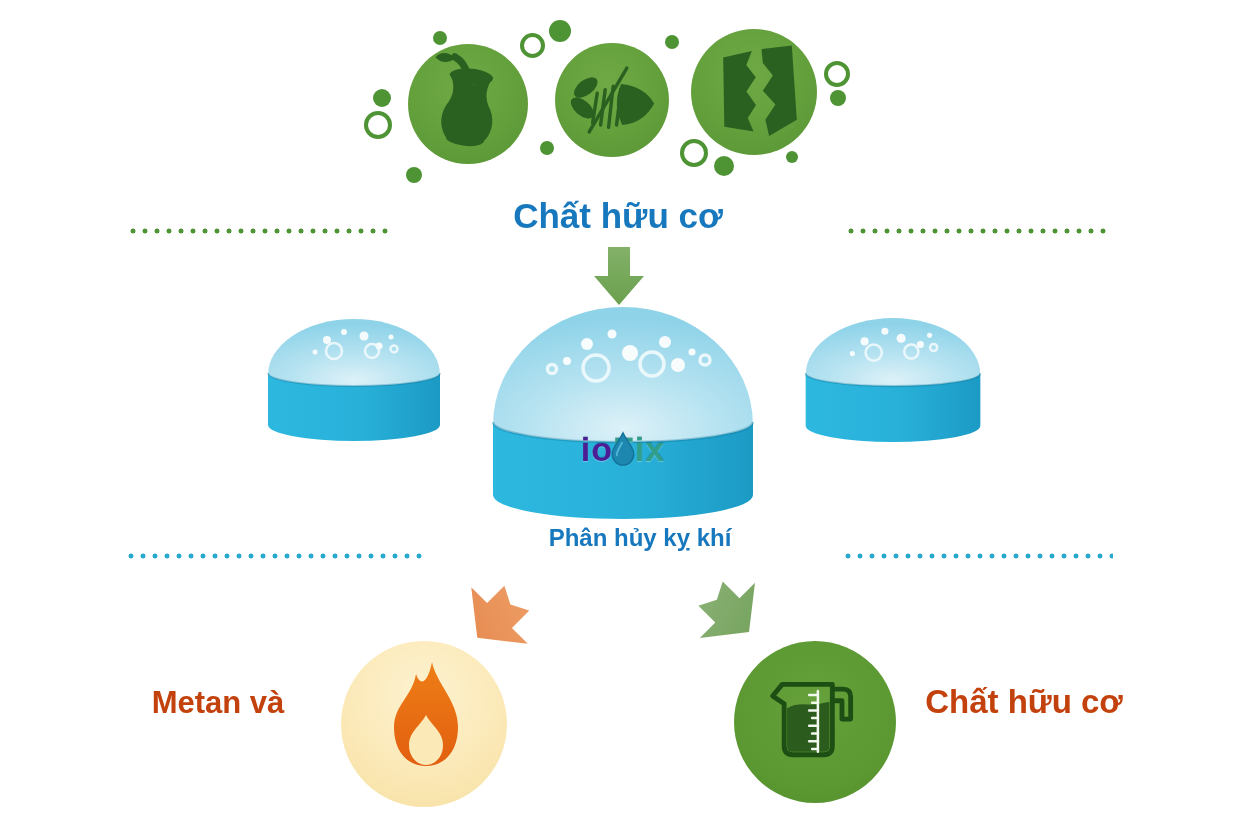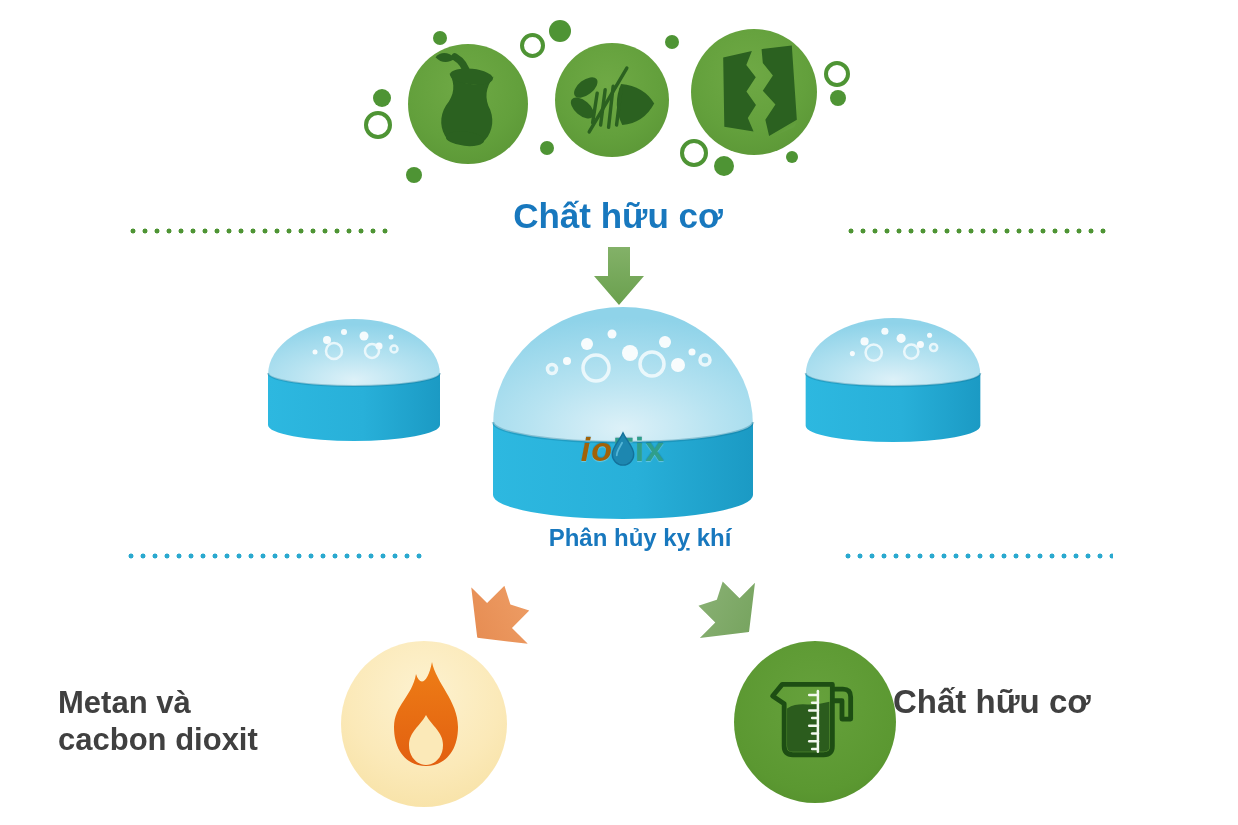--- a/index.html
+++ b/index.html
@@ -4,21 +4,21 @@
 <style>
   html,body{margin:0;padding:0;background:#e8e8e8;}
   #canvas{
     position:relative;width:1238px;height:825px;background:#ffffff;
     overflow:hidden;font-family:"Liberation Sans",sans-serif;
   }
   
   .heading{position:absolute;color:#1878be;font-weight:700;text-align:center;letter-spacing:0;}
   #title-top{left:443px;top:196px;width:350px;font-size:35px;}
   #title-mid{left:430px;top:524px;width:420px;font-size:24px;}
-  .out-label{position:absolute;color:#404040;font-weight:700;font-size:31px;line-height:37px;}
+  .out-label{position:absolute;color:#c2410c;font-weight:700;text-align:center;font-size:31px;line-height:37px;}
   #label-left{left:58px;top:684px;width:320px;}
   #label-right{left:893px;top:683px;width:262px;font-size:33px;line-height:38px;}
 
   
   .dotline{position:absolute;height:6px;background-repeat:repeat-x;background-size:12px 6px;}
   .dotline.green{background-image:radial-gradient(circle at 3px 3px,#4e9434 0 2.3px,transparent 2.7px);}
   .dotline.blue{background-image:radial-gradient(circle at 3px 3px,#2aa9cf 0 2.3px,transparent 2.7px);}
 
   
   .waste-circle{position:absolute;border-radius:50%;
@@ -38,21 +38,21 @@
   .arrow-green2{left:686px;top:574px;width:78px;height:68px;transform:rotate(-45deg);
     background:linear-gradient(160deg,#8db378 0%,#74a25c 100%);}
 
   
   .tank{position:absolute;}
   .tank svg{position:absolute;inset:0;width:100%;height:100%;overflow:visible;}
   .tank-logo{position:absolute;left:50%;top:59%;transform:translateX(-50%);
     display:flex;align-items:flex-end;gap:1px;}
   .tank-logo .logo-text{font-weight:700;font-size:34px;line-height:34px;letter-spacing:1px;
     text-shadow:0 1px 1px rgba(255,255,255,.3),0 -1px 1px rgba(8,74,102,.3);}
-  .logo-io{color:#a16207;font-style:italic;}
+  .logo-io{color:#4c1d95;}
   .logo-fix{color:#2f9f8b;}
 
   
   .out-circle{position:absolute;border-radius:50%;}
   #circle-flame{left:341px;top:641px;width:166px;height:166px;
     background:radial-gradient(circle at 50% 32%,#fdf2d0 0%,#fbe9b8 55%,#f6df9f 100%);}
   #circle-beaker{left:734px;top:641px;width:162px;height:162px;
     background:radial-gradient(circle at 50% 38%,#66a13c 0%,#5b9831 68%,#518b2b 100%);}
   .out-icon{position:absolute;}
   #flame-icon-wrap{left:45px;top:18px;width:80px;height:110px;}
@@ -214,21 +214,20 @@
 
   <div id="title-mid" class="heading">Phân hủy kỵ khí</div>
   <div class="dotline blue" style="left:128px;top:553px;width:298px"></div>
   <div class="dotline blue" style="left:845px;top:553px;width:268px"></div>
 
   <div class="arrow-diag arrow-orange"></div>
   <div class="arrow-diag arrow-green2"></div>
 
   <div id="label-left" class="out-label">
     <div>Metan và</div>
-    <div>cacbon dioxit</div>
   </div>
 
   <div id="circle-flame" class="out-circle">
     <svg id="flame-icon-wrap" class="out-icon" viewBox="0 0 80 110">
       <path d="M46,3 C50,24 72,42 72,68 C72,93 58,107 40,107 C22,107 8,93 8,68 C8,46 26,38 30,15 C34,28 42,24 46,3 Z" fill="url(#flameGrad)"></path>
       <path d="M40,56 C46,67 57,73 57,86 C57,99 48,106 40,106 C32,106 23,99 23,86 C23,73 34,67 40,56 Z" fill="#fbe9b8"></path>
     </svg>
   </div>
 
   <div id="circle-beaker" class="out-circle">

